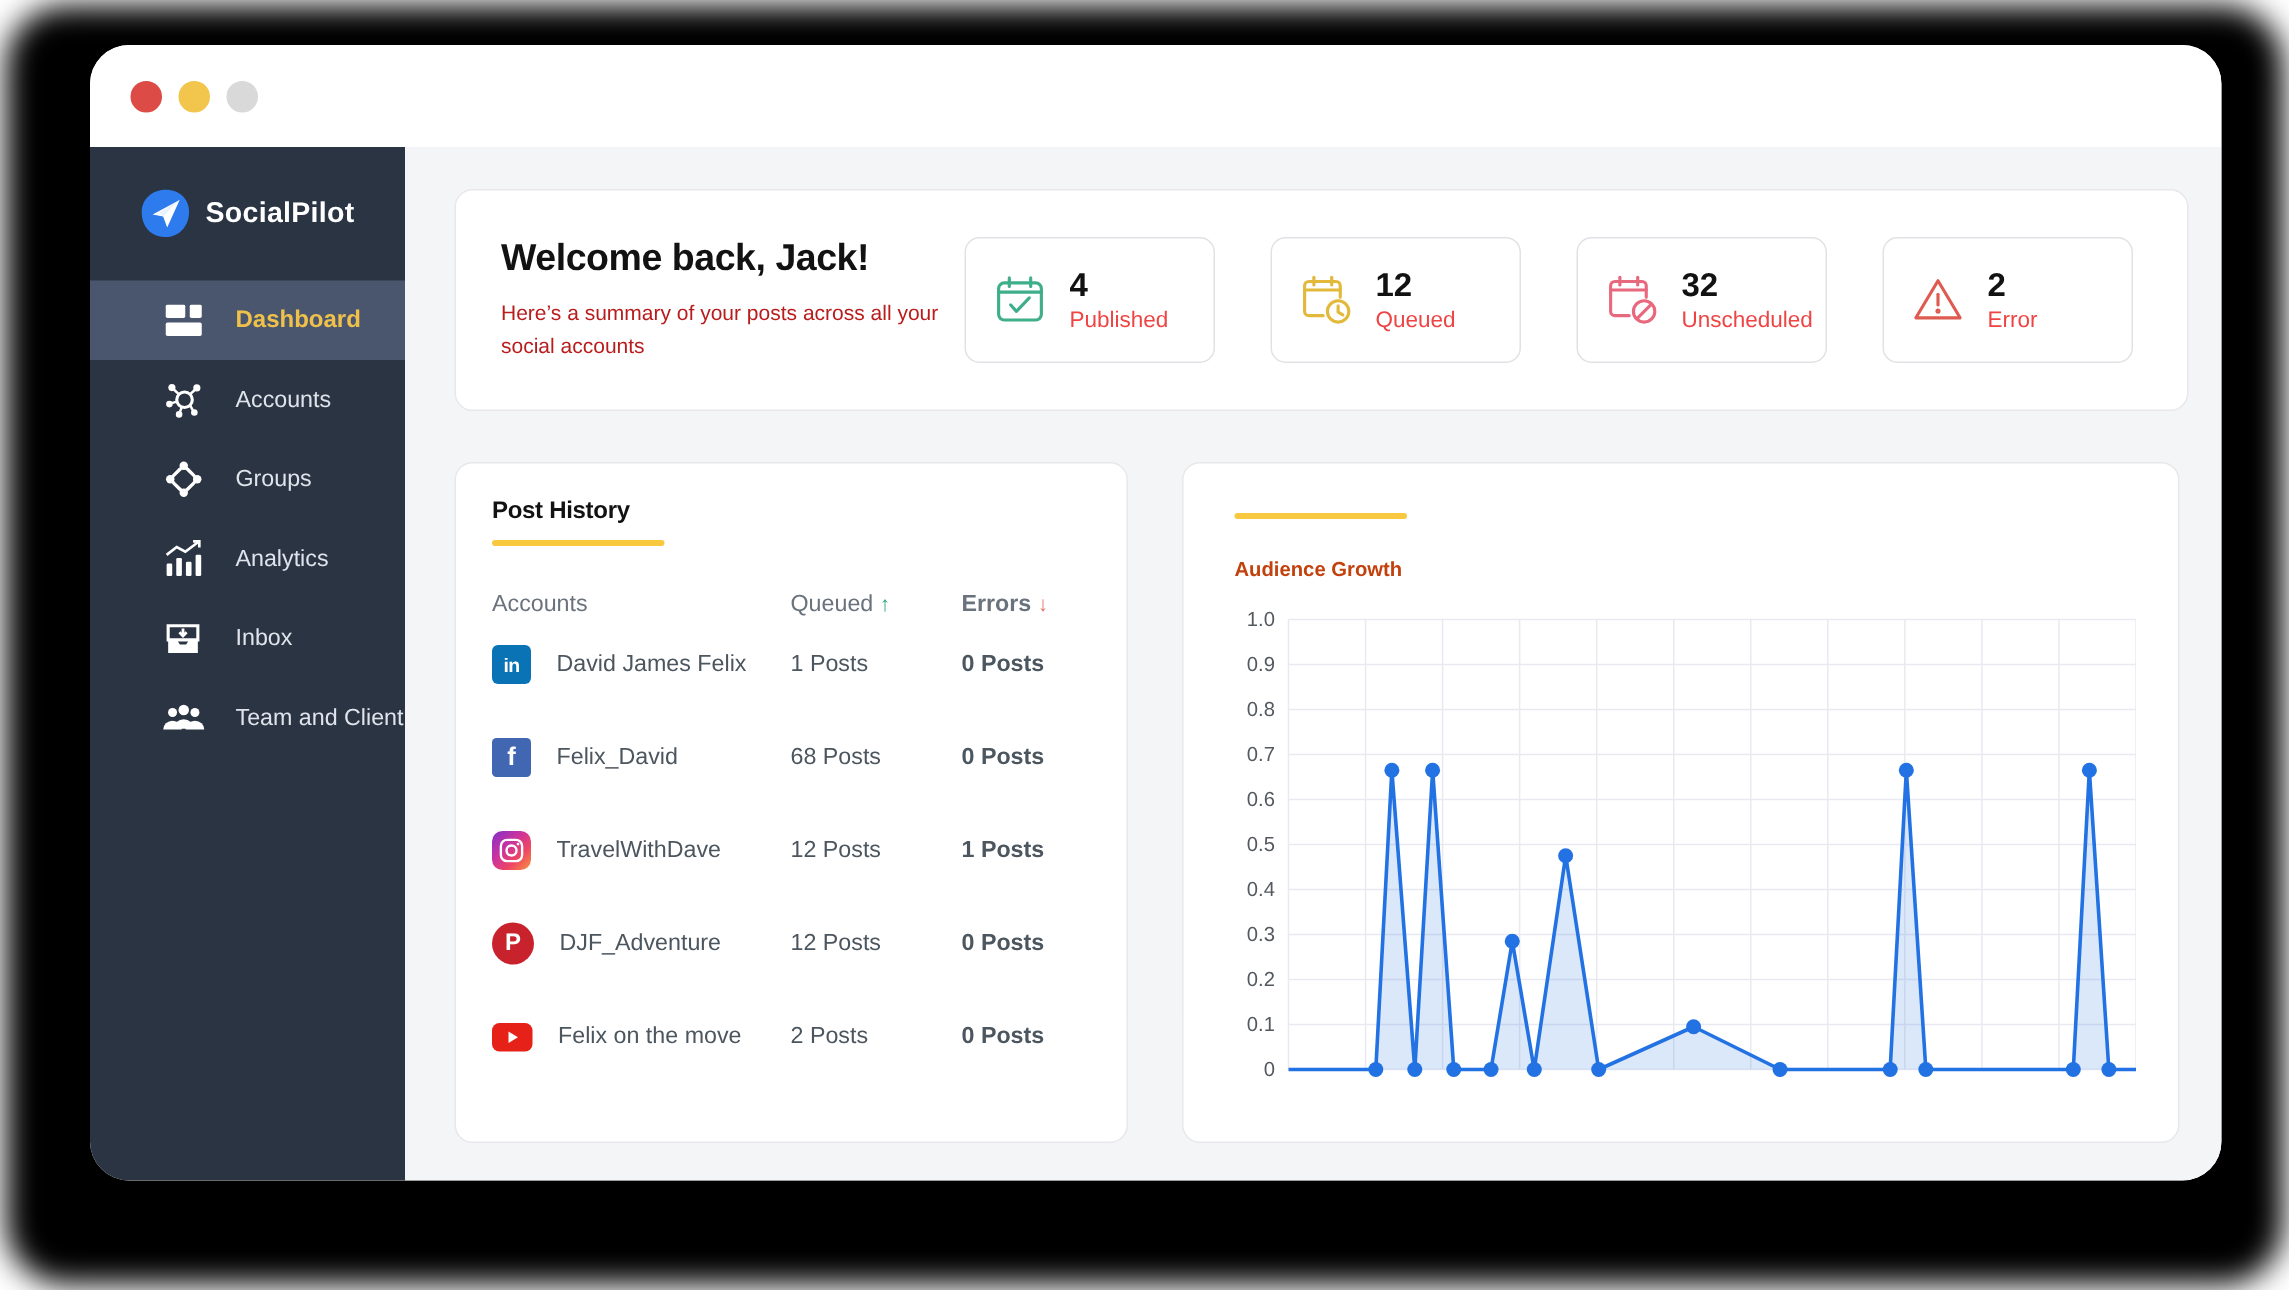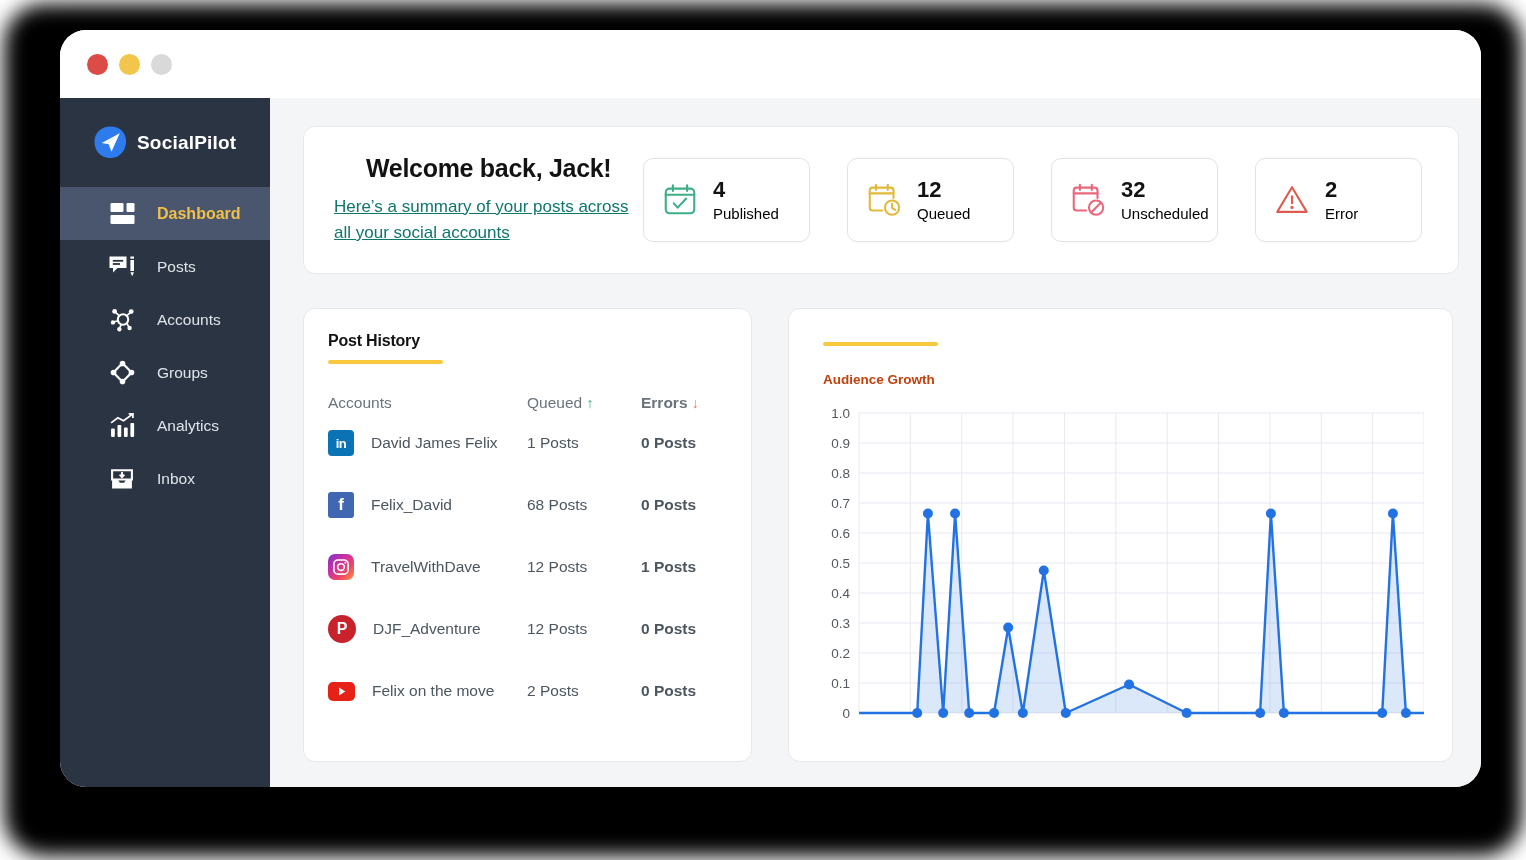--- a/index.html
+++ b/index.html
@@ -28,28 +28,28 @@
     color:#DFE4EC; font-size:15.5px; cursor:pointer; }
   .menu-item .mi-icon { width:30px; display:flex; justify-content:center; align-items:center; color:#fff; }
   .menu-item.active { background:#4A566D; }
   .menu-item.active .mi-label { color:#EFC14B; font-weight:700; font-size:16px; }
 
   
   .main { flex:1; background:#F4F5F7; padding:28px 0 0 33px; overflow:hidden; }
 
   .welcome-card { width:1156px; height:148px; background:#fff; border:1px solid #E8E8EB;
     border-radius:12px; display:flex; align-items:center; padding:0 36px 0 30px; }
-  .welcome-title { font-size:25px; font-weight:800; letter-spacing:-.3px; margin-bottom:11px;margin-left:32px; }
-  .welcome-sub { font-size:17px; color:#0f766e; line-height:1.55; max-width:300px;text-decoration:underline; }
+  .welcome-title { font-size:25px; font-weight:800; letter-spacing:-.3px; margin-bottom:11px; }
+  .welcome-sub { font-size:14px; color:#b91c1c; line-height:1.55; max-width:300px; }
   .stats { margin-left:auto; display:flex; gap:37px; }
   .stat-card { width:167px; height:84px; background:#fff; border:1px solid #E1E2E6; border-radius:10px;
     display:flex; align-items:center; padding-left:17px; gap:14px; cursor:pointer; }
   .stat-icon { width:38px; height:38px; flex:0 0 auto; }
   .stat-value { font-size:22px; font-weight:800; line-height:1.1; }
-  .stat-label { font-size:15px; color:#000000; margin-top:3px; }
+  .stat-label { font-size:15px; color:#ef4444; margin-top:3px; }
 
   .cards-row { display:flex; gap:36px; margin-top:34px; }
   .panel { background:#fff; border:1px solid #E8E8EB; border-radius:12px; height:454px; }
   .post-panel { width:449px; padding:23px 24px 0; }
   .reports-panel { width:665px; padding:23px 34px 0; }
   .panel-title { font-size:16px; font-weight:800; letter-spacing:-.2px; }
   .title-underline { width:115px; height:4px; border-radius:2px; background:#F8C93E; margin-top:10px; }
 
   
   .table-head { display:flex; margin-top:30px; color:#6A737D; font-size:15.5px; }
@@ -104,33 +104,20 @@
           <span class="mi-icon">
             <svg width="25" height="22" viewBox="0 0 24 22" fill="currentColor">
               <rect x="0" y="0" width="13" height="9" rx="1.2"></rect>
               <rect x="16" y="0" width="8" height="9" rx="1.2"></rect>
               <rect x="0" y="12" width="24" height="9" rx="1.2"></rect>
             </svg>
           </span>
           <span class="mi-label">Dashboard</span>
         </div>
 
-        <div class="menu-item">
-          <span class="mi-icon">
-            <svg width="28" height="25" viewBox="0 0 28 25" fill="currentColor">
-              <path d="M1.5 2.5 H18.5 V14 H9.5 L5 18.6 V14 H1.5 z"></path>
-              <line x1="4.8" y1="6.8" x2="15.2" y2="6.8" stroke="#2B3442" stroke-width="1.8"></line>
-              <line x1="4.8" y1="10" x2="12" y2="10" stroke="#2B3442" stroke-width="1.8"></line>
-              <rect x="22.4" y="2.5" width="3.6" height="2.2"></rect>
-              <rect x="22.4" y="6" width="3.6" height="11"></rect>
-              <path d="M22.4 18.3 h3.6 l-1.8 4 z"></path>
-            </svg>
-          </span>
-          <span class="mi-label">Posts</span>
-        </div>
 
         <div class="menu-item">
           <span class="mi-icon">
             <svg width="27" height="27" viewBox="0 0 26 26">
               <circle cx="13.5" cy="13" r="5" fill="none" stroke="#fff" stroke-width="2"></circle>
               <g stroke="#fff" stroke-width="1.6">
                 <line x1="10" y1="9.6" x2="6.6" y2="6.4"></line>
                 <line x1="17" y1="9.6" x2="20.2" y2="6.6"></line>
                 <line x1="8.6" y1="14.2" x2="5.2" y2="15.2"></line>
                 <line x1="11.8" y1="17.6" x2="10.6" y2="20.6"></line>
@@ -183,20 +170,33 @@
             <svg width="26" height="25" viewBox="0 0 24 24">
               <path d="M2.5 4 h19 v9 h-19 z" fill="none" stroke="#fff" stroke-width="2"></path>
               <path d="M2.5 13 h5.5 l2 3 h4 l2 -3 h5.5 v8.5 h-19 z" fill="#fff"></path>
               <line x1="12" y1="5.8" x2="12" y2="10.2" stroke="#fff" stroke-width="1.8"></line>
               <polyline points="9.7,8.2 12,10.6 14.3,8.2" fill="none" stroke="#fff" stroke-width="1.8"></polyline>
             </svg>
           </span>
           <span class="mi-label">Inbox</span>
         </div>
 
+        <div class="menu-item">
+          <span class="mi-icon">
+            <svg width="29" height="21" viewBox="0 0 28 20" fill="currentColor">
+              <circle cx="6.8" cy="6.6" r="2.9"></circle>
+              <circle cx="21.2" cy="6.6" r="2.9"></circle>
+              <circle cx="14" cy="5" r="3.4"></circle>
+              <path d="M0.8 17.5 a6 5.6 0 0 1 12 0 z"></path>
+              <path d="M15.2 17.5 a6 5.6 0 0 1 12 0 z"></path>
+              <path d="M7.6 17 a6.4 6 0 0 1 12.8 0 z"></path>
+            </svg>
+          </span>
+          <span class="mi-label">Team and Client</span>
+        </div>
 
       </div>
     </nav>
 
     <div class="main">
 
       <section class="welcome-card">
         <div>
           <h1 class="welcome-title">Welcome back, Jack!</h1>
           <div class="welcome-sub">Here’s a summary of your posts across all your social accounts</div>

